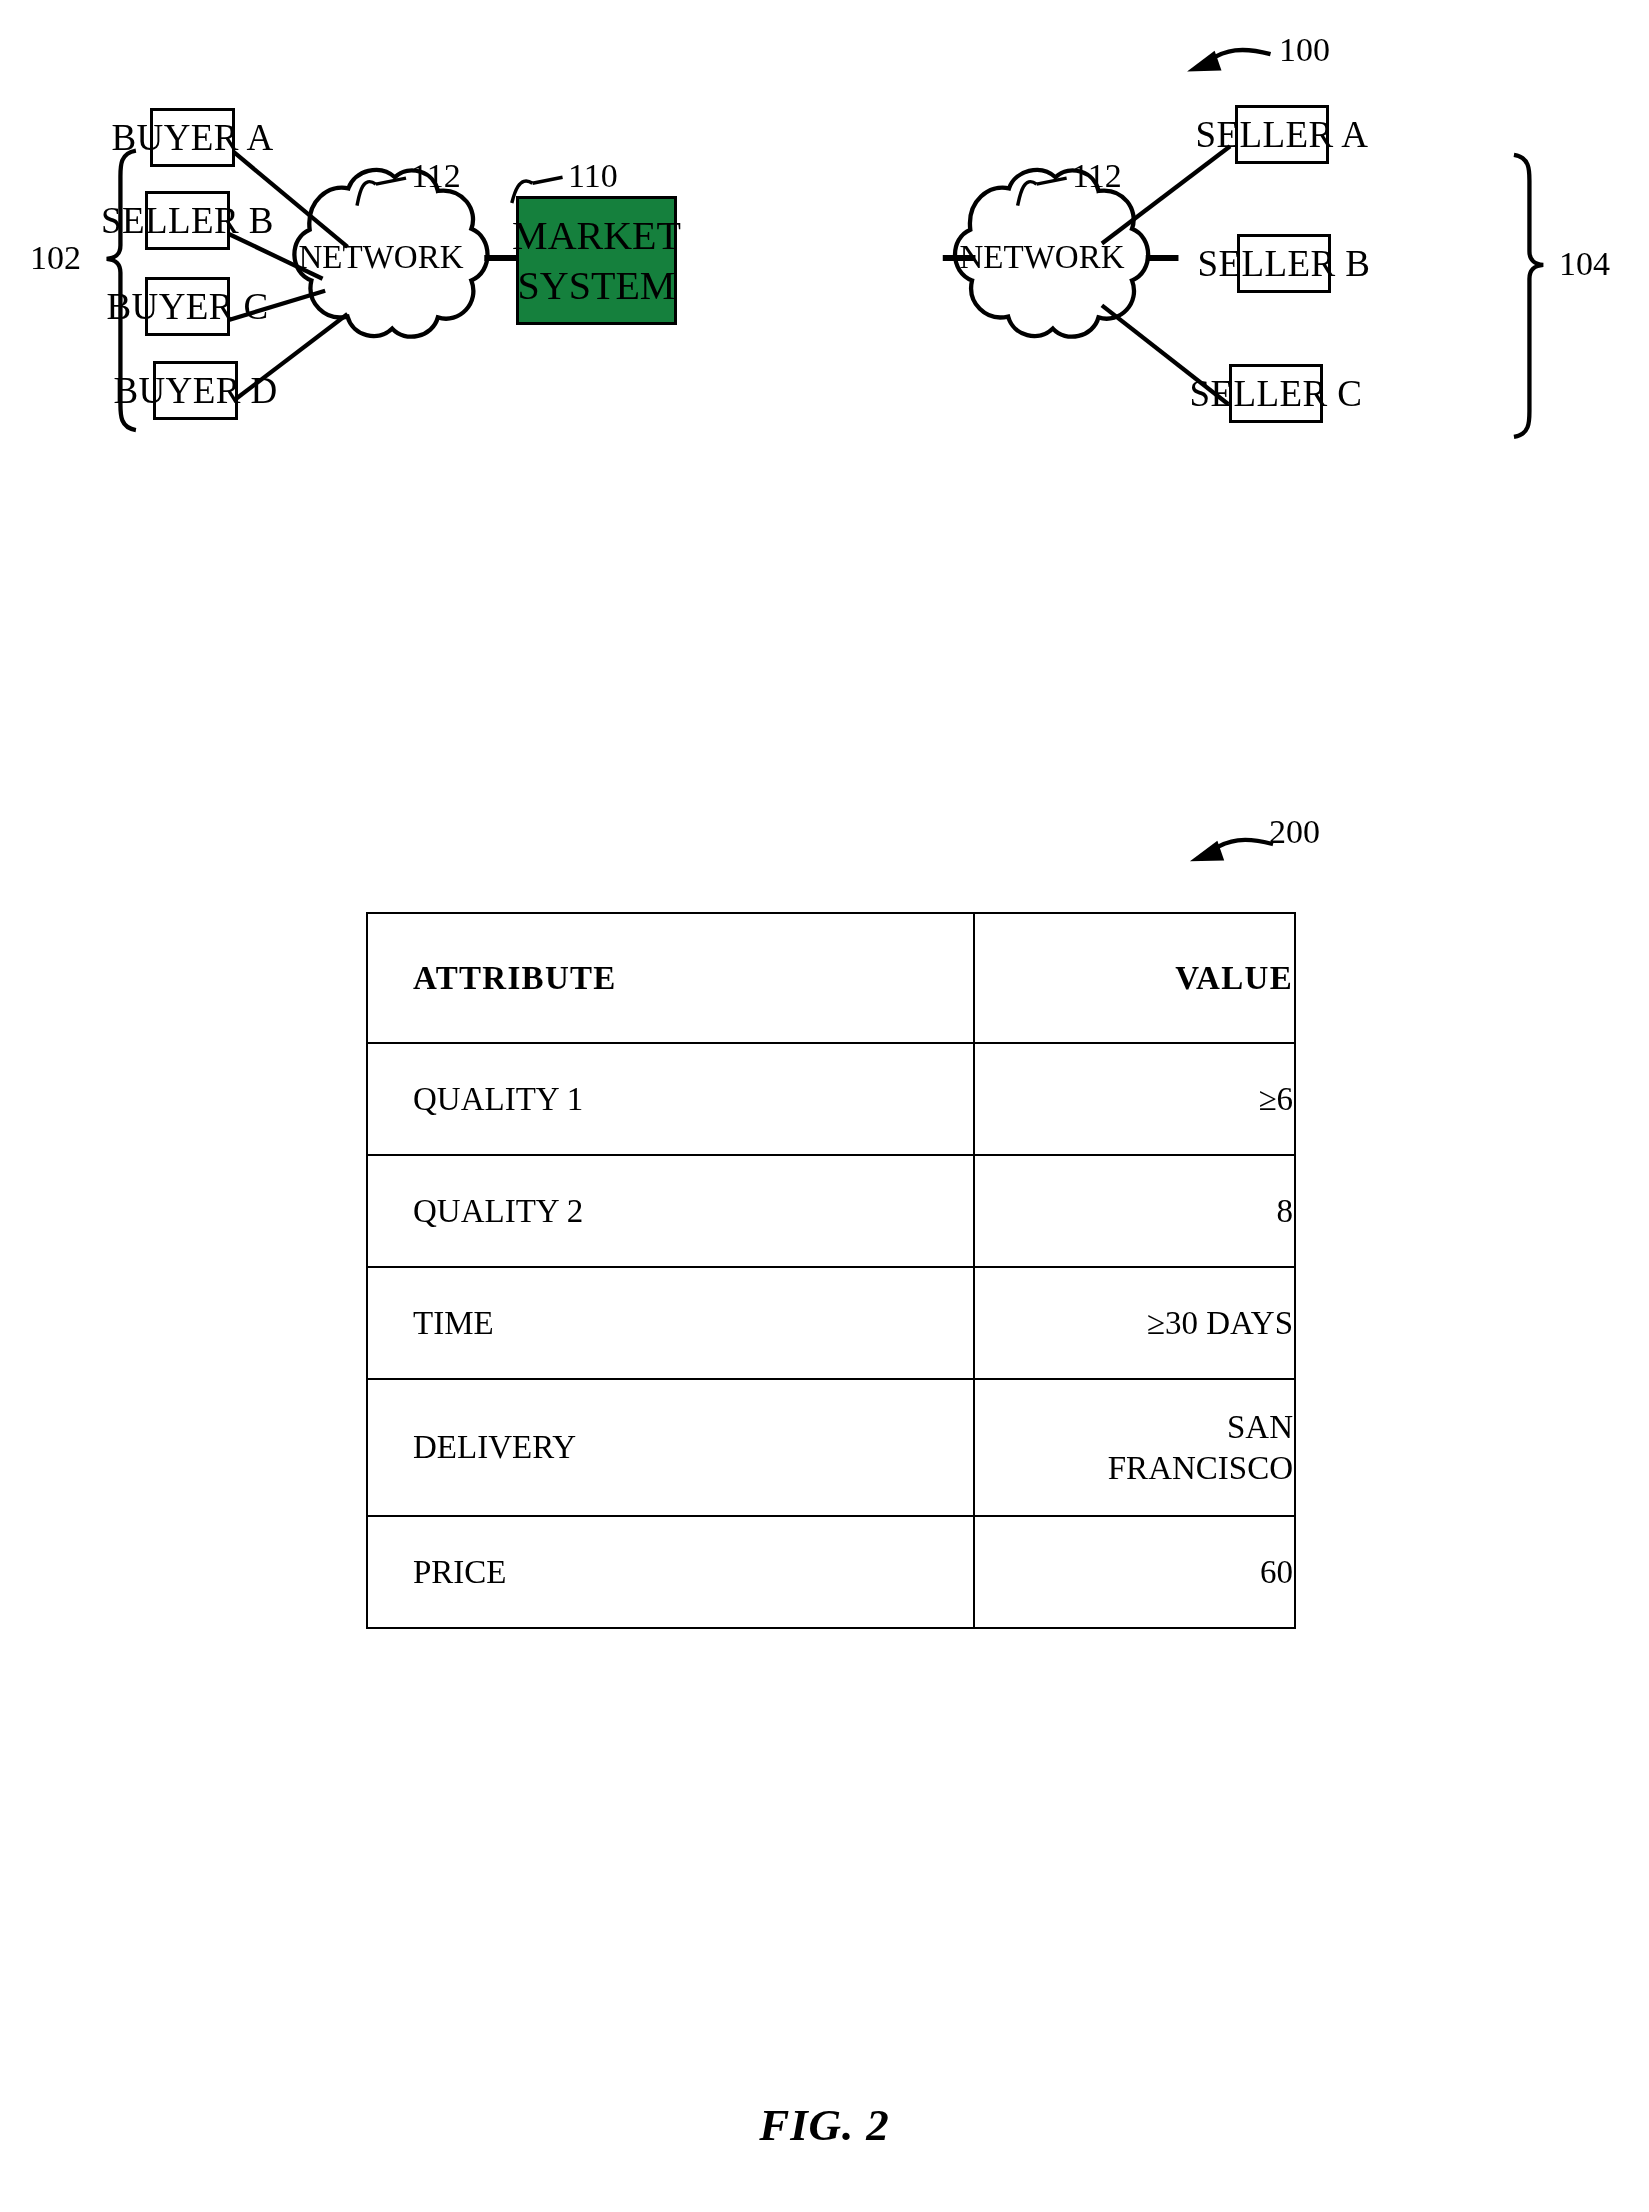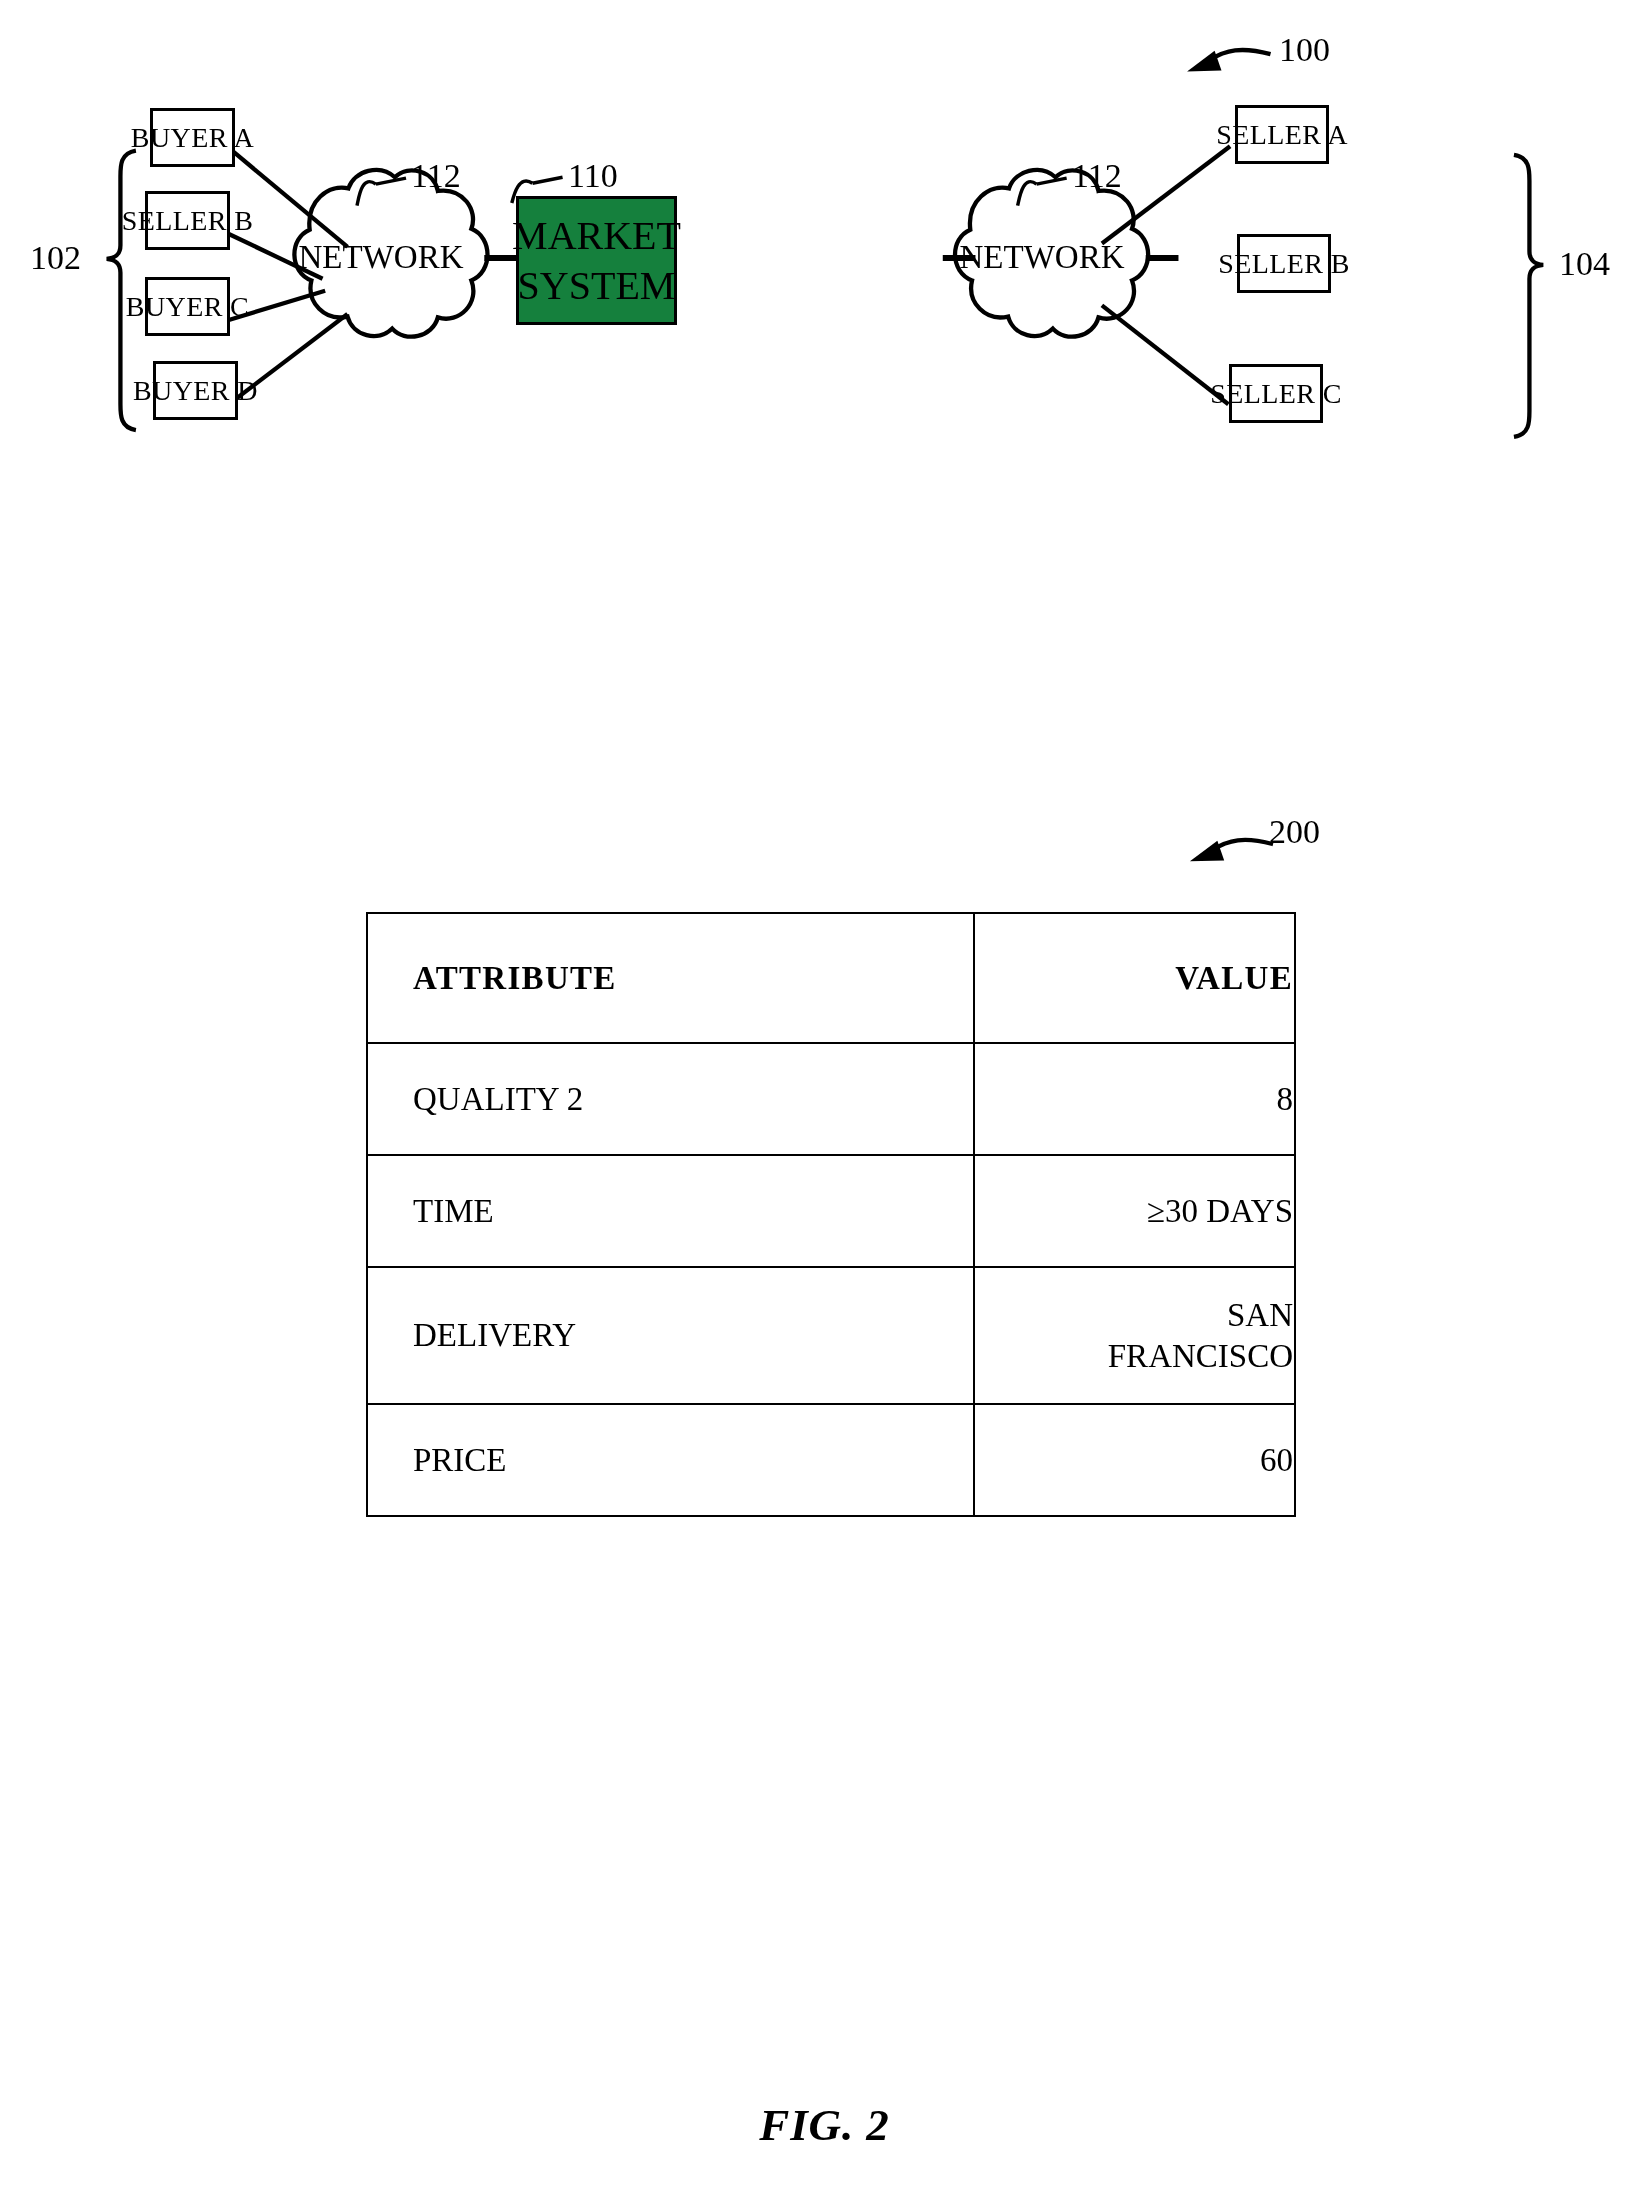--- a/index.html
+++ b/index.html
@@ -32,21 +32,21 @@
     pointer-events: none;
   }
 
   .node-box {
     position: absolute;
     border: 3.4px solid #000;
     background: #fff;
     display: flex;
     align-items: center;
     justify-content: center;
-    font-size: 28px;
+    font-size: 37px;
     letter-spacing: 0.4px;
     white-space: nowrap;
     z-index: 3;
   }
   .market-box {
     position: absolute;
     border: 3.4px solid #000;
     background: #15803d;
     display: flex;
     flex-direction: column;
@@ -278,20 +278,24 @@
 
   <table class="attr-table">
     <thead>
       <tr class="hdr">
         <th class="col-attr">ATTRIBUTE</th>
         <th class="col-val">VALUE</th>
       </tr>
     </thead>
     <tbody>
       <tr class="body-row">
+        <td class="col-attr">QUALITY 1</td>
+        <td class="col-val">≥6</td>
+      </tr>
+      <tr class="body-row">
         <td class="col-attr">QUALITY 2</td>
         <td class="col-val">8</td>
       </tr>
       <tr class="body-row">
         <td class="col-attr">TIME</td>
         <td class="col-val">≥30 DAYS</td>
       </tr>
       <tr class="tall-row">
         <td class="col-attr">DELIVERY</td>
         <td class="col-val two-line">

